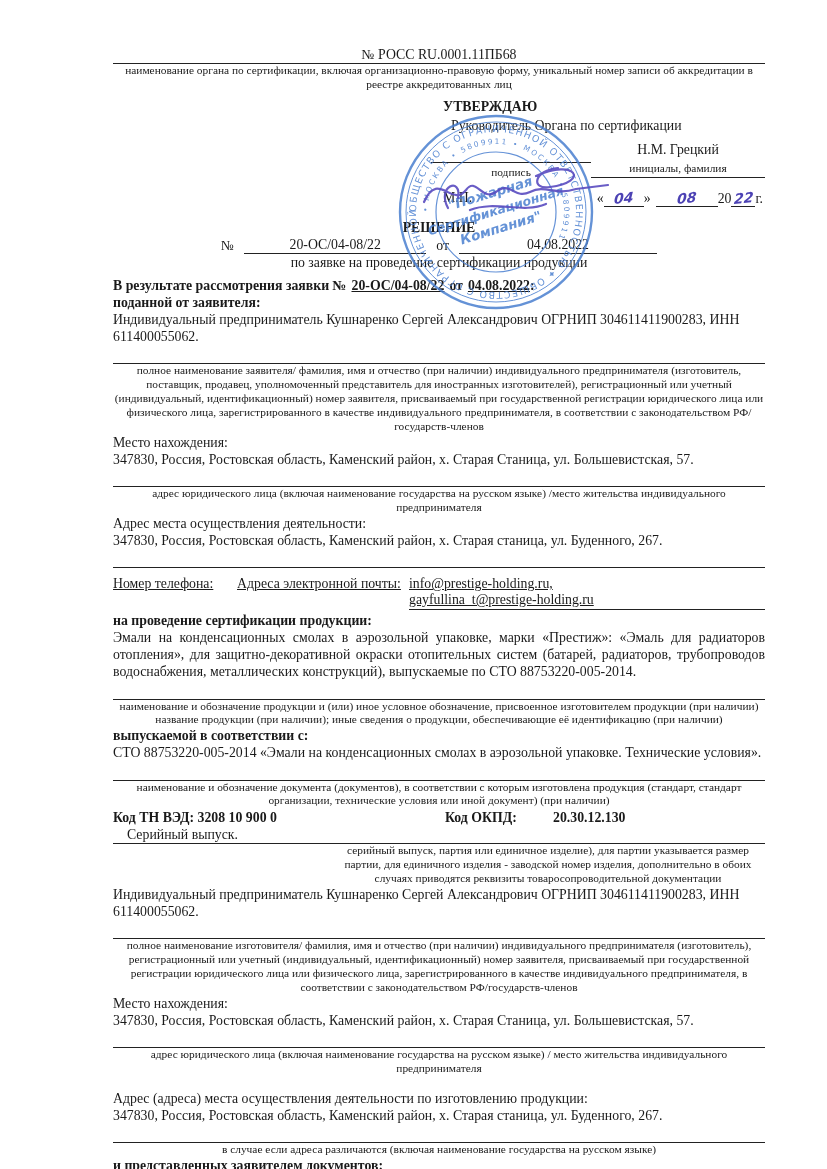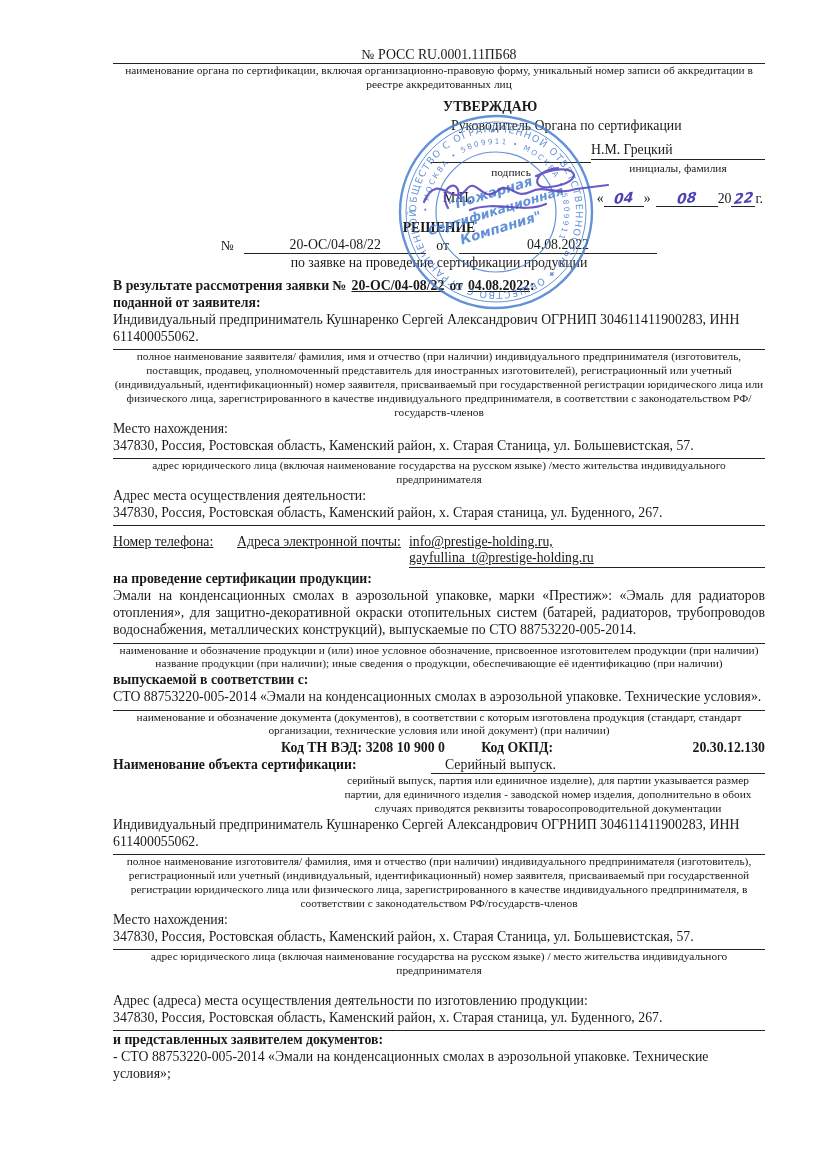--- a/index.html
+++ b/index.html
@@ -13,33 +13,33 @@
     font-family: "Liberation Serif", "DejaVu Serif", serif;
     overflow: hidden;
   }
   .content { padding: 46px 62px 0 113px; }
   p { margin: 0; }
   .body  { font-size: 13.8px; line-height: 1.24; }
   .b     { font-weight: bold; }
   .center{ text-align: center; }
   .jst   { text-align: justify; }
   .caption { font-size: 11.4px; line-height: 1.22; text-align: center; color:#1a1a1a; }
-  .val   { border-bottom: 1.1px solid #222; padding-bottom: 4px; }
+  .val   { border-bottom: 1.1px solid #222; padding-bottom: 18px; }
   .u     { text-decoration: underline; }
   .rule  { border-bottom: 1.2px solid #222; }
   .mt2{margin-top:2px}.mt6{margin-top:6px}
   .sp14{height:14px}
 
   
   .approve { position: relative; height: 122px; margin-top: 5px; font-size: 13.8px; }
   .approve-title { position:absolute; left:330px; top:2px; font-weight:bold; }
   .approve-head  { position:absolute; left:338px; top:21px; }
   .sig-line   { position:absolute; left:318px; top:12px; width:160px; height:54px; border-bottom:1.2px solid #222; }
   .sig-cap    { position:absolute; left:318px; top:69px; width:160px; }
-  .name-line  { position:absolute; right:0; top:45px; width:174px; text-align:left; border-bottom:1.2px solid #222; padding-bottom:1px; }
+  .name-line  { position:absolute; right:0; top:45px; width:174px; text-align:center; border-bottom:1.2px solid #222; padding-bottom:19px; }
   .name-cap   { position:absolute; right:0; top:65px; width:174px; }
   .mp         { position:absolute; left:330px; top:93px; }
   .date-row   { position:absolute; right:2px; top:93px; white-space:nowrap; }
   .blank { display:inline-block; border-bottom:1.1px solid #222; text-align:center; vertical-align:bottom; height:17px; }
   .w38{width:40px}.w62{width:62px}.w24{width:24px}
   .hw { font-family:"DejaVu Sans",sans-serif; font-style:italic; font-weight:bold; color:#4c42b4;
         display:inline-block; transform:rotate(-6deg) skewX(-10deg); font-size:14px; }
 
   
   .num-row { display:flex; justify-content:center; align-items:flex-end; gap:10px; font-size:13.8px; margin-top:1px; }
@@ -47,21 +47,21 @@
   .date-cell { display:inline-block; width:198px; text-align:center; border-bottom:1.1px solid #222; }
 
   
   .phone-row { display:flex; font-size:13.8px; margin-top:8px;text-decoration:underline; }
   .pr-label  { width:124px; }
   .pr-value  { width:196px; border-bottom:1.2px solid #222; height:35px; margin-right:42px; }
   .pr-elabel { width:172px; }
   .pr-emails { flex:1; border-bottom:1.2px solid #222; padding-bottom:1px; }
   .pr-emails span { display:block; }
 
-  .codes-row { display:flex; font-size:13.8px; margin-top:2px;text-align:right; }
+  .codes-row { display:flex; font-size:13.8px; margin-top:2px; }
   .c1{width:332px}.c2{width:108px}.c3{flex:1}
   .obj-row { display:flex; font-size:13.8px; margin-top:1px; }
   .obj-label{ width:318px; }
   .obj-val  { flex:1; border-bottom:1.1px solid #222; padding-left:14px; }
   .cap-indent { margin-left:218px; }
 
   .stamp-svg { position:absolute; left:396px; top:112px; width:200px; height:200px; opacity:.85; pointer-events:none; }
   .sign-svg  { position:absolute; left:418px; top:156px; width:196px; height:64px; pointer-events:none; }
   .gap-r { margin-right:5px; }
 </style>
@@ -126,36 +126,36 @@
     <p class="body b">выпускаемой в соответствии с:</p>
     <p class="body val">СТО 88753220-005-2014 «Эмали на конденсационных смолах в аэрозольной упаковке. Технические условия».</p>
     <p class="caption">наименование и обозначение документа (документов), в соответствии с которым изготовлена продукция (стандарт, стандарт организации, технические условия или иной документ) (при наличии)</p>
 
     <div class="codes-row b">
       <span class="c1">Код ТН ВЭД: 3208 10 900 0</span>
       <span class="c2">Код ОКПД:</span>
       <span class="c3">20.30.12.130</span>
     </div>
     <div class="obj-row">
-      <span class="obj-label b">Наименование объекта сертификации:</span>
       <span class="obj-val">Серийный выпуск.</span>
     </div>
     <p class="caption cap-indent">серийный выпуск, партия или единичное изделие), для партии указывается размер партии, для единичного изделия - заводской номер изделия, дополнительно в обоих случаях приводятся реквизиты товаросопроводительной документации</p>
 
     <p class="body val">Индивидуальный предприниматель Кушнаренко Сергей Александрович ОГРНИП 304611411900283, ИНН 611400055062.</p>
     <p class="caption">полное наименование изготовителя/ фамилия, имя и отчество (при наличии) индивидуального предпринимателя (изготовитель), регистрационный или учетный (индивидуальный, идентификационный) номер заявителя, присваиваемый при государственной регистрации юридического лица или физического лица, зарегистрированного в качестве индивидуального предпринимателя, в соответствии с законодательством РФ/государств-членов</p>
 
     <p class="body">Место нахождения:</p>
     <p class="body val">347830, Россия, Ростовская область, Каменский район, х. Старая Станица, ул. Большевистская, 57.</p>
     <p class="caption">адрес юридического лица (включая наименование государства на русском языке) / место жительства индивидуального предпринимателя</p>
 
     <div class="sp14"></div>
 
     <p class="body">Адрес (адреса) места осуществления деятельности по изготовлению продукции:</p>
     <p class="body val">347830, Россия, Ростовская область, Каменский район, х. Старая станица, ул. Буденного, 267.</p>
+    <p class="caption">в случае если адреса различаются (включая наименование государства на русском языке)</p>
 
     <p class="body b">и представленных заявителем документов:</p>
     <p class="body">- СТО 88753220-005-2014 «Эмали на конденсационных смолах в аэрозольной упаковке. Технические условия»;</p>
 
   </div>
 
   <svg class="stamp-svg" viewBox="0 0 200 200">
     <g stroke="#4a7fd0" fill="none">
       <circle cx="100" cy="100" r="96" stroke-width="2.4"></circle>
       <circle cx="100" cy="100" r="90" stroke-width="1"></circle>

